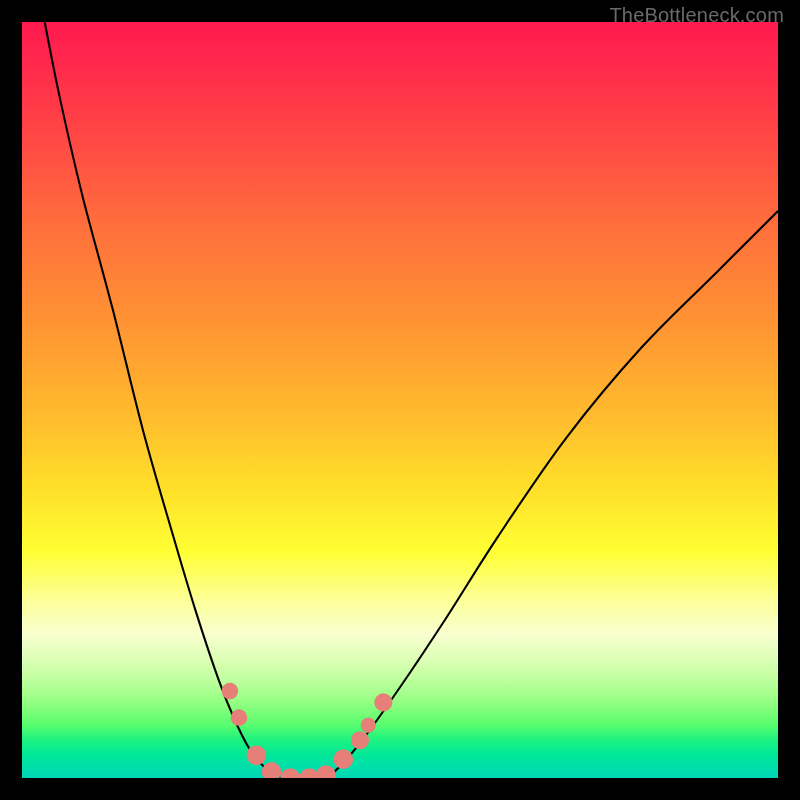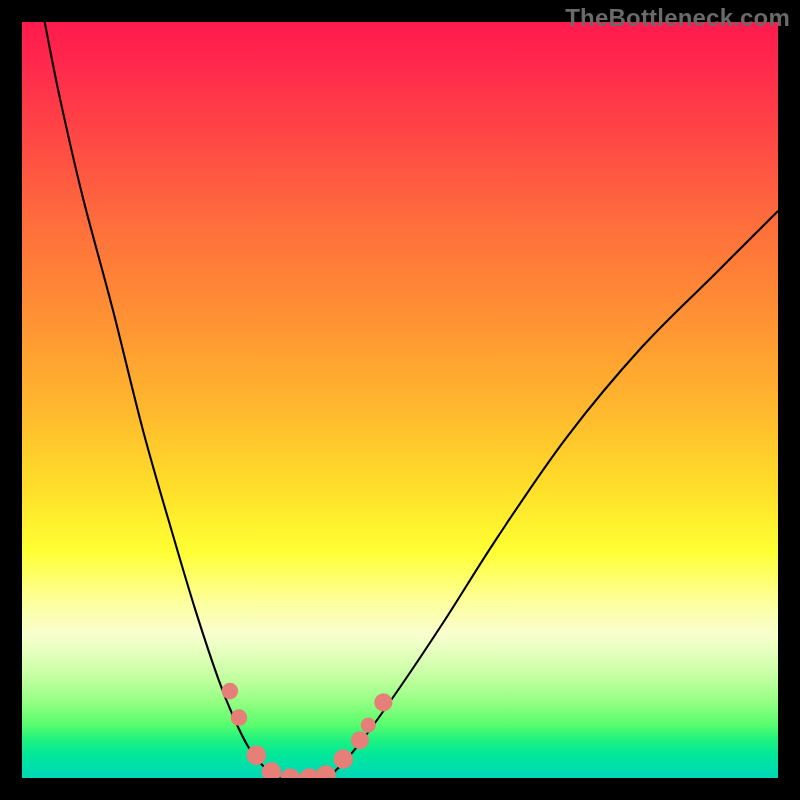--- a/index.html
+++ b/index.html
@@ -35,24 +35,24 @@
       #58fd6e 93%,
       #1df281 95%,
       #00e79a 97%,
       #00ddaf 99%,
       #00d6b6 100%
     );
   }
   .watermark {
     position: absolute;
     top: 4px;
-    right: 10px;
+    right: 16px;
     color: #6a6a6a;
-    font-size: 24px;
-    font-weight: 700;
+    font-size: 20px;
+    font-weight: 400;
     letter-spacing: 0.2px;
     z-index: 30;
   }
   svg.curve-layer {
     position: absolute;
     left: 0;
     top: 0;
     width: 756px;
     height: 756px;
     z-index: 10;

